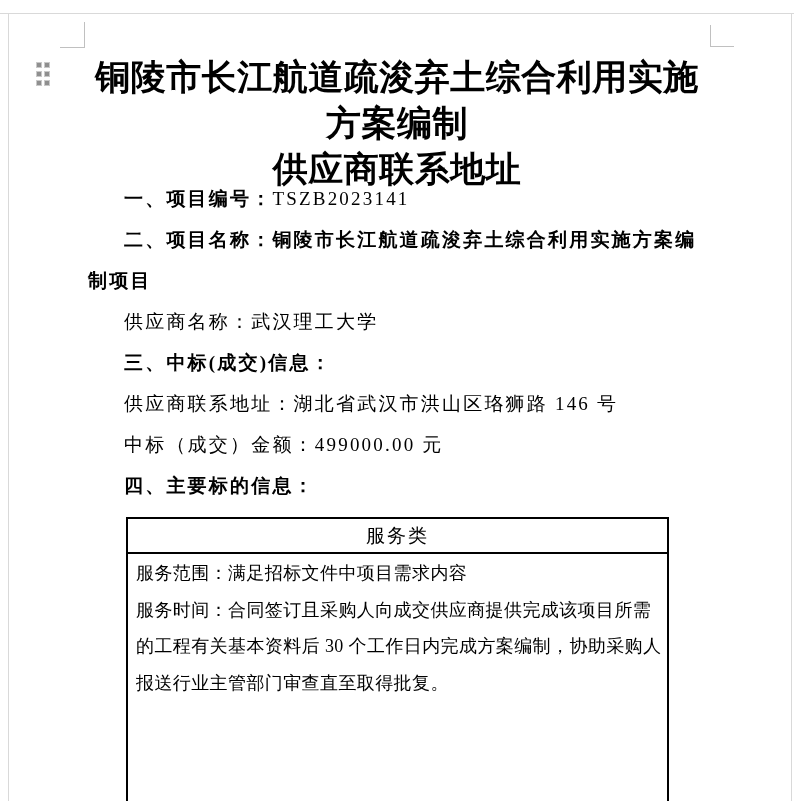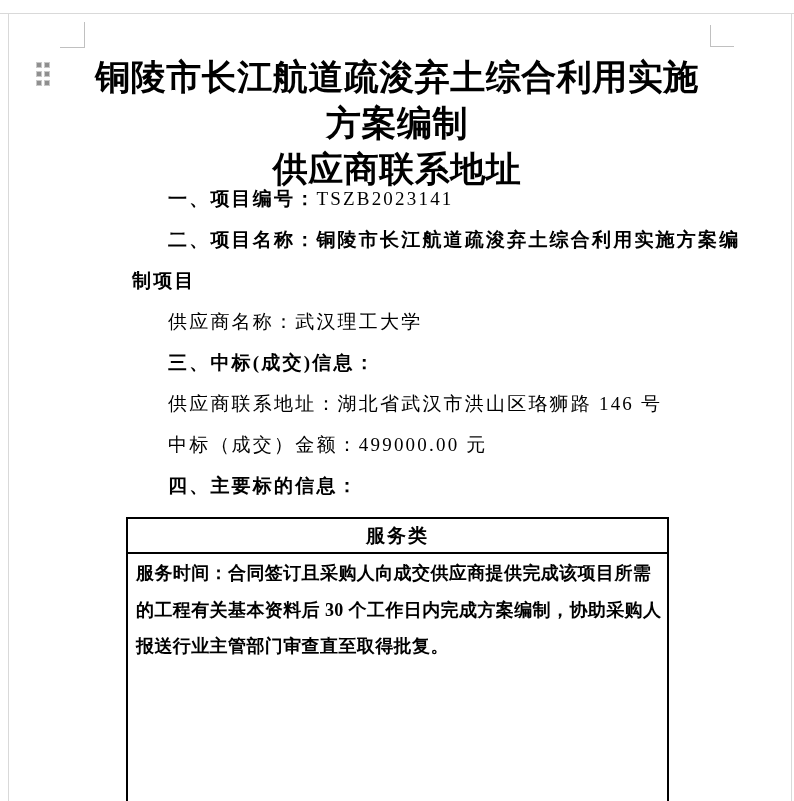--- a/index.html
+++ b/index.html
@@ -29,30 +29,29 @@
   .drag-handle i { background:#8f8f8f; outline:1px solid #c9c9c9; }
   
   .title {
     position:absolute; left:86px; top:55px; width:622px;
     text-align:center; font-weight:700; font-size:35px;
     letter-spacing:0.5px; line-height:46px;
   }
   
   .doc-body {
     position:absolute; left:88px; top:178px; width:624px;
-    font-size:19px; line-height:41px; letter-spacing:2.2px;margin-left:44px;
+    font-size:19px; line-height:41px; letter-spacing:2.2px;
   }
   .para { text-indent:36px; }
   .b { font-weight:700; }
   
   .service-table {
     position:absolute; left:126px; top:517px; width:543px; height:284px;
     border:2px solid #000; border-bottom:none;
     overflow:hidden;
-    font-weight:bold;
   }
   .service-table-header {
     height:35px; border-bottom:2px solid #000;
     display:flex; align-items:center; justify-content:center;
     font-size:19px; letter-spacing:2px;
   }
   .service-table-body {
     padding:1px 4px 0 8px;
     font-size:18px; letter-spacing:0.4px; line-height:36.5px;
   }
@@ -89,15 +88,16 @@
   <div class="para"><span></span><span>供应商名称：武汉理工大学</span></div>
   <div class="para"><span class="b">三、中标(成交)信息：</span><span></span></div>
   <div class="para"><span></span><span>供应商联系地址：湖北省武汉市洪山区珞狮路 146 号</span></div>
   <div class="para"><span></span><span>中标（成交）金额：499000.00 元</span></div>
   <div class="para"><span class="b">四、主要标的信息：</span><span></span></div>
 </div>
 
 <div class="service-table">
   <div class="service-table-header">服务类</div>
   <div class="service-table-body">
+    <div>服务范围：满足招标文件中项目需求内容</div>
     <div>服务时间：合同签订且采购人向成交供应商提供完成该项目所需的工程有关基本资料后 30 个工作日内完成方案编制，协助采购人报送行业主管部门审查直至取得批复。</div>
   </div>
 </div>
 
 </body></html>

